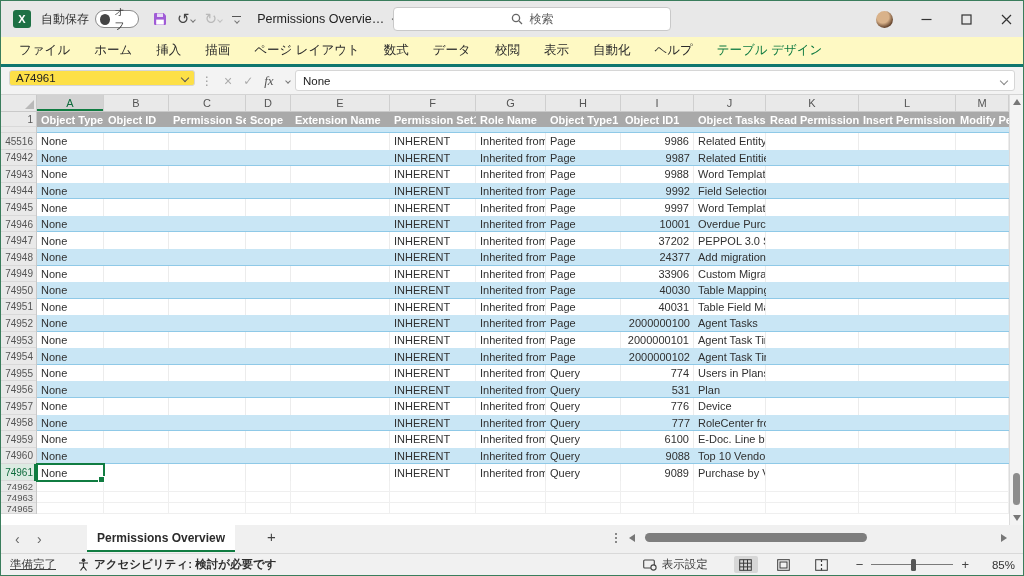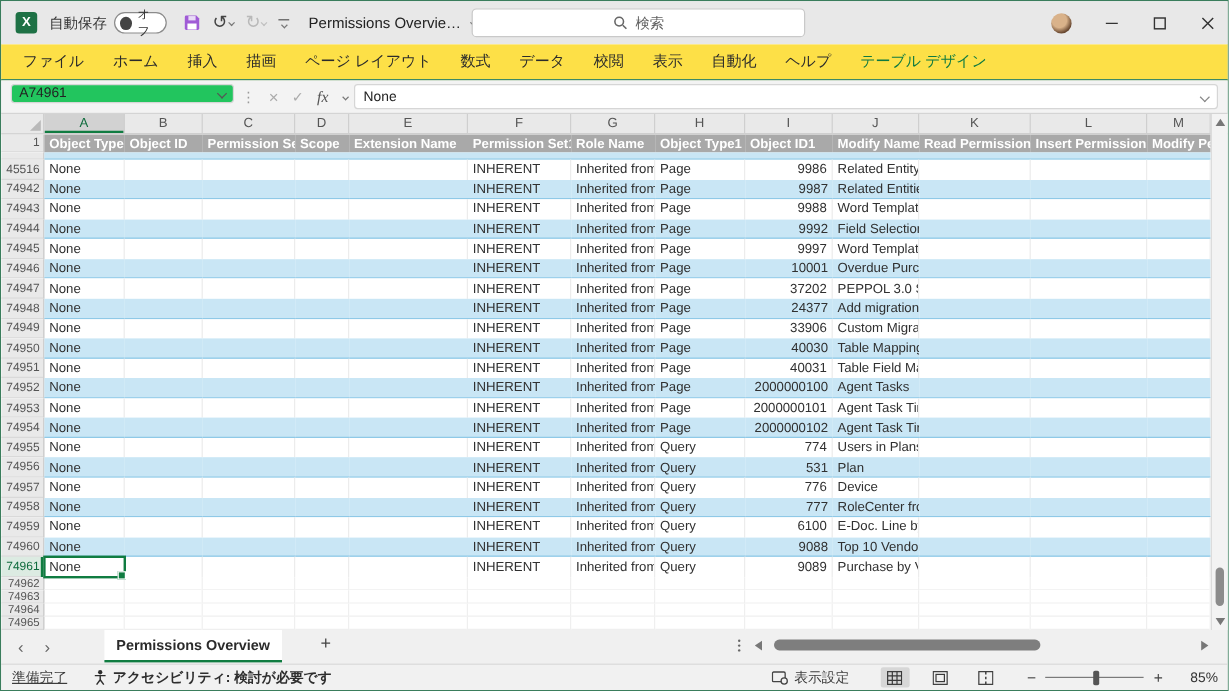--- a/index.html
+++ b/index.html
@@ -24,33 +24,33 @@
   .qat-more{display:inline-flex;flex-direction:column;align-items:center;}
   .qat-more .bar{width:9px;border-top:1.4px solid #555;margin-bottom:2px;}
   .doc-title{margin-left:16px;font-size:12.5px;color:#222;display:flex;align-items:center;gap:7px;}
   .searchbox{position:absolute;left:392px;top:6px;width:278px;height:24px;background:#fff;border:1px solid #c9c9c9;border-radius:4px;
     display:flex;align-items:center;justify-content:center;gap:7px;font-size:12px;color:#5f5f5f;}
   .tb-right{position:absolute;right:10px;top:0;height:36px;display:flex;align-items:center;gap:26px;}
   .avatar{width:17px;height:17px;border-radius:50%;background:radial-gradient(circle at 40% 35%,#d9b28a 0 40%,#6b4a32 70%,#47301f);}
   .winbtn{display:flex;align-items:center;justify-content:center;width:14px;height:14px;}
 
   
-  .ribbon-row{height:30px;background:#fde047;border-bottom:1px solid #0f766e;display:flex;align-items:center;position:relative;flex:none;}
+  .ribbon-row{height:30px;background:#fef9c3;border-bottom:3px solid #0f766e;display:flex;align-items:center;position:relative;flex:none;}
   .rtabs{display:flex;align-items:center;height:100%;padding-left:6px;}
   .rtab{padding:0 12px;font-size:12.5px;color:#2b2b2b;height:100%;display:flex;align-items:center;cursor:default;}
   .rtab.ctx{color:#0e7a41;}
   .rib-right{position:absolute;right:8px;top:3px;display:flex;gap:8px;align-items:center;}
   .btn-comment{height:23px;border:1px solid #868686;border-radius:4px;background:#fdfdfd;display:flex;align-items:center;gap:5px;
     padding:0 10px;font-size:12px;color:#222;}
   .btn-share{height:23px;border-radius:4px;background:#0f7b41;display:flex;align-items:center;gap:5px;padding:0 9px;font-size:12px;color:#fff;}
   .btn-share .chev{border-color:#fff;width:4px;height:4px;}
 
   
   .formula-row{height:28px;background:#f3f3f3;border-bottom:1px solid #d4d4d4;display:flex;align-items:center;position:relative;flex:none;}
-  .namebox{position:absolute;left:8px;top:3px;width:186px;height:16px;background:#22c55e;border:1px solid #d6d6d6;border-radius:3px;
+  .namebox{position:absolute;left:8px;top:3px;width:186px;height:16px;background:#fde047;border:1px solid #d6d6d6;border-radius:3px;
     display:flex;align-items:center;font-size:11.5px;color:#222;padding:0 6px;}
   .namebox .chev{margin-left:auto;}
   .fb-mid{position:absolute;left:200px;top:3px;height:21px;display:flex;align-items:center;gap:11px;font-size:12px;color:#ababab;}
   .fx{font-family:"Liberation Serif","DejaVu Serif",serif;font-style:italic;font-size:13px;color:#555;}
   .fb-input{position:absolute;left:294px;top:3px;right:8px;height:21px;background:#fff;border:1px solid #d6d6d6;border-radius:3px;
     display:flex;align-items:center;font-size:11.5px;color:#222;padding:0 7px;}
   .fb-input .chev{margin-left:auto;border-color:#888;}
   .vdots{color:#9a9a9a;font-size:12px;letter-spacing:0;}
 
   
@@ -232,21 +232,21 @@
           <div class="rh">1</div>
           <div class="hcell" style="width: 67px;">Object Type</div>
           <div class="hcell" style="width: 65px;">Object ID</div>
           <div class="hcell" style="width: 77px;">Permission Set</div>
           <div class="hcell" style="width: 45px;">Scope</div>
           <div class="hcell" style="width: 99px;">Extension Name</div>
           <div class="hcell" style="width: 86px;">Permission Set1</div>
           <div class="hcell" style="width: 70px;">Role Name</div>
           <div class="hcell" style="width: 75px;">Object Type1</div>
           <div class="hcell" style="width: 73px;">Object ID1</div>
-          <div class="hcell" style="width: 72px;">Modify Name</div>
+          <div class="hcell" style="width: 72px;">Object Tasks</div>
           <div class="hcell" style="width: 93px;">Read Permission</div>
           <div class="hcell" style="width: 97px;">Insert Permission</div>
           <div class="hcell" style="width: 53px;">Modify Pe</div>
         </div>
         <div class="grow partial-row">
           <div class="rh"></div>
           <div class="partial-fill"></div>
         </div>
         <div class="grow drow white">
           <div class="rh">45516</div>
@@ -595,36 +595,20 @@
           <div class="cell" style="width: 70px;"></div>
           <div class="cell" style="width: 75px;"></div>
           <div class="cell" style="width: 73px;"></div>
           <div class="cell" style="width: 72px;"></div>
           <div class="cell" style="width: 93px;"></div>
           <div class="cell" style="width: 97px;"></div>
           <div class="cell" style="width: 53px;"></div>
         </div>
         <div class="grow erow">
           <div class="rh">74963</div>
-          <div class="cell" style="width: 67px;"></div>
-          <div class="cell" style="width: 65px;"></div>
-          <div class="cell" style="width: 77px;"></div>
-          <div class="cell" style="width: 45px;"></div>
-          <div class="cell" style="width: 99px;"></div>
-          <div class="cell" style="width: 86px;"></div>
-          <div class="cell" style="width: 70px;"></div>
-          <div class="cell" style="width: 75px;"></div>
-          <div class="cell" style="width: 73px;"></div>
-          <div class="cell" style="width: 72px;"></div>
-          <div class="cell" style="width: 93px;"></div>
-          <div class="cell" style="width: 97px;"></div>
-          <div class="cell" style="width: 53px;"></div>
-        </div>
-        <div class="grow erow">
-          <div class="rh">74964</div>
           <div class="cell" style="width: 67px;"></div>
           <div class="cell" style="width: 65px;"></div>
           <div class="cell" style="width: 77px;"></div>
           <div class="cell" style="width: 45px;"></div>
           <div class="cell" style="width: 99px;"></div>
           <div class="cell" style="width: 86px;"></div>
           <div class="cell" style="width: 70px;"></div>
           <div class="cell" style="width: 75px;"></div>
           <div class="cell" style="width: 73px;"></div>
           <div class="cell" style="width: 72px;"></div>

